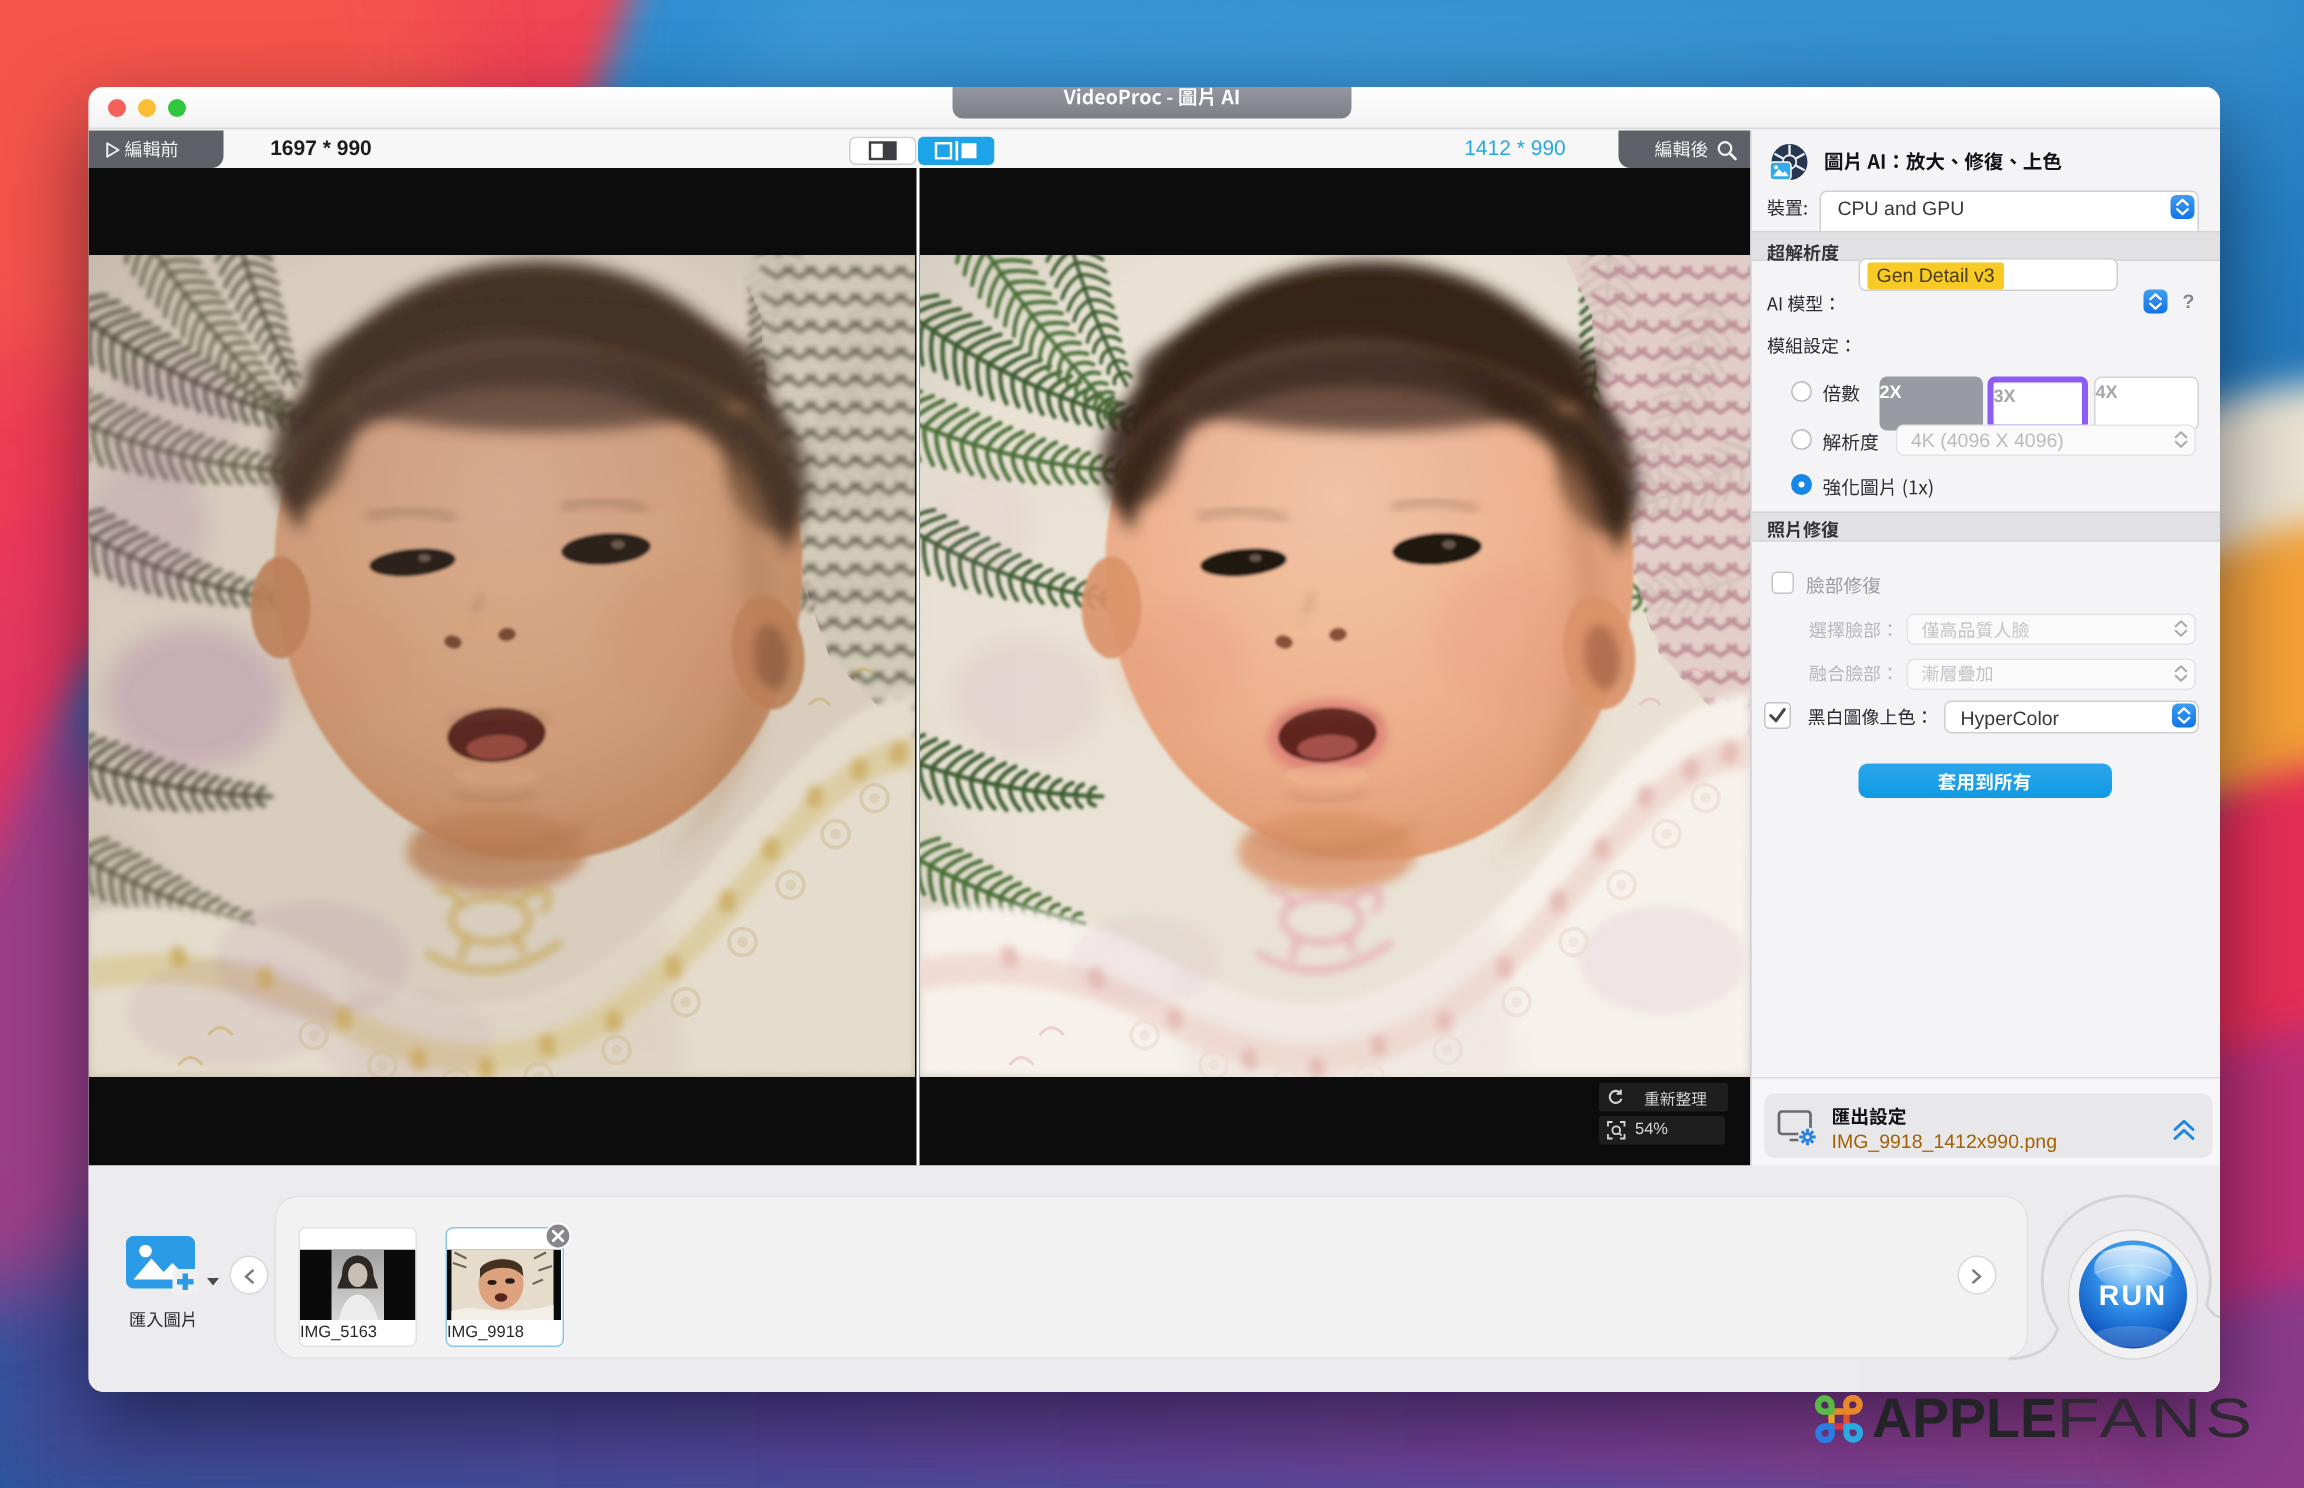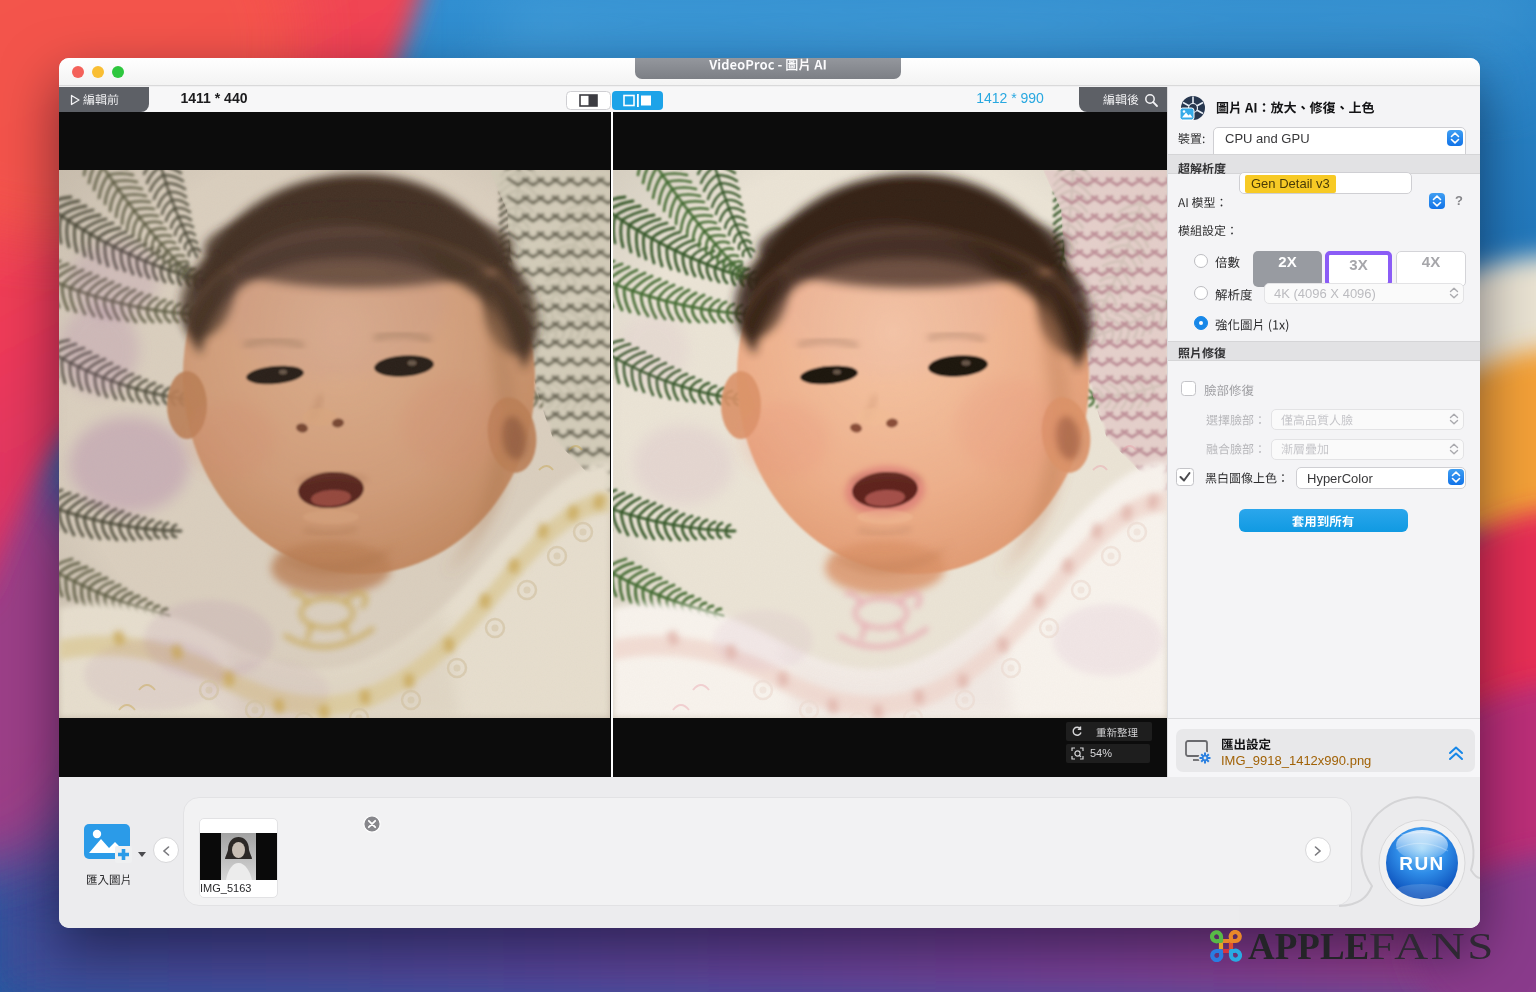--- a/index.html
+++ b/index.html
@@ -18,21 +18,21 @@
 .secbar{position:absolute;left:0;width:313px;height:20px;background:#e2e2e4;border-top:1px solid #d5d5d7;border-bottom:1px solid #d5d5d7}
 .dd{position:absolute;background:#fff;border:1px solid #cfcfd3;border-radius:5px;font-size:13px;color:#38383a}
 .dd.dis{background:#fafafa;border-color:#e3e3e5;color:#bcbcc0}
 .stepper{position:absolute;width:16px;height:16px;background:linear-gradient(#3f9ef2,#1173e8);border-radius:4px}
 .stepper svg{position:absolute;left:0;top:0}
 .gstep{position:absolute;width:12px;height:14px}
 .radio{position:absolute;width:14px;height:14px;border-radius:50%;background:#fff;border:1px solid #bcbcc0}
 .radio.on{background:#1787e8;border-color:#1787e8}
 .radio.on:after{content:"";position:absolute;left:4px;top:4px;width:4px;height:4px;border-radius:50%;background:#fff}
 .cb{position:absolute;width:15px;height:15px;border-radius:3.5px;background:#fff;border:1px solid #c4c4c8}
-.seg{position:absolute;height:36px;border-radius:5px;font-size:15px;font-weight:bold;text-align:center;line-height:21px}
+.seg{position:absolute;height:36px;border-radius:5px;font-size:12px;font-weight:bold;line-height:21px}
 #bottom{position:absolute;left:0;top:719px;width:1421px;height:151px;background:#ececee}
 #thumbwrap{position:absolute;left:124px;top:20px;width:1169px;height:109px;background:#f2f2f3;border:1px solid #e2e2e4;border-radius:16px}
 .thumbcard{position:absolute;top:41px;width:79px;height:80px;background:#fff;border:1px solid #e2e2e4;border-radius:5px}
 .tlabel{position:absolute;width:100%;text-align:left;bottom:3px;font-size:11px;color:#28282a}
 .circbtn{position:absolute;width:26px;height:26px;border-radius:50%;background:#fff;border:1px solid #d8d8da;color:#7a7a7e;text-align:center;line-height:24px;font-size:14px}
 #overlay{position:absolute;left:0;top:0;pointer-events:none}
 .htext{position:absolute;white-space:nowrap}
 </style></head>
 <body>
 <div id="stage">
@@ -88,21 +88,21 @@
   <svg width="12" height="12" viewBox="0 0 12 12" style="position:absolute;left:10px;top:7px">
           <path d="M2.5,1.5 L10,6 L2.5,10.5 Z" fill="none" stroke="#f2f2f4" stroke-width="1.3" stroke-linejoin="round"></path>
         </svg>
  </div>
  <div class="dtab" style="left:1020px;top:29px;width:88px;border-radius:0 0 0 8px">
   <svg width="15" height="15" viewBox="0 0 15 15" style="position:absolute;right:8px;top:6px">
           <circle cx="6" cy="6" r="4.2" fill="none" stroke="#f2f2f4" stroke-width="1.5"></circle>
           <path d="M9.2,9.2 L13,13" stroke="#f2f2f4" stroke-width="1.8" stroke-linecap="round"></path>
         </svg>
  </div>
- <div class="htext" style="left:55px;top:32px;width:200px;text-align:center;font-size:14px;font-weight:bold;color:#1c1c1e">1411 * 440</div>
+ <div class="htext" style="left:55px;top:32px;width:200px;text-align:center;font-size:14px;font-weight:bold;color:#1c1c1e">1697 * 990</div>
  <svg width="45" height="19" viewBox="0 0 45 19" style="position:absolute;left:507px;top:33px">
 <rect x="0.5" y="0.5" width="44" height="18" rx="4" fill="#fff" stroke="#cfcfd3"></rect>
 <rect x="14" y="4" width="17" height="11" fill="none" stroke="#3c3c42" stroke-width="1.6"></rect>
 <rect x="22.5" y="4" width="8.5" height="11" fill="#3c3c42"></rect>
 </svg>
  <svg width="51" height="19" viewBox="0 0 51 19" style="position:absolute;left:553px;top:33px">
 <rect x="0" y="0" width="51" height="19" rx="4" fill="#1da3e8"></rect>
 <rect x="12" y="4.5" width="10" height="10" fill="none" stroke="#fff" stroke-width="1.6"></rect>
 <rect x="25" y="3" width="1.8" height="13" fill="#fff"></rect>
 <rect x="29" y="4.5" width="10" height="10" fill="#fff"></rect>
@@ -514,20 +514,34 @@
 <path d="M26,47 C28,36 33,30 38.5,30 C45,30 50,38 52,47 Z" fill="#ececec"></path>
 <defs>
               <linearGradient id="t1g" x1="0" y1="0" x2="0" y2="1">
                 <stop offset="0" stop-color="#a2a2a2"></stop>
                 <stop offset="1" stop-color="#d6d6d6"></stop>
               </linearGradient>
             </defs>
 </svg>
           <div class="tlabel">IMG_5163</div>
         </div>
+  <div class="thumbcard" style="left:238px;border:1.5px solid #8ec4e8">
+          <svg width="76" height="47" viewBox="0 0 76 47" style="position:absolute;left:0;top:14px">
+<rect width="76" height="47" fill="#0a0a0a"></rect>
+<rect x="3" y="0" width="68" height="47" fill="#e6dccc"></rect>
+<path d="M5,2 l8,4 M4,9 l9,3 M66,2 l-8,4 M70,11 l-9,3 M64,20 l-7,3" stroke="#6a6a50" stroke-width="1.5"></path>
+<ellipse cx="36" cy="23" rx="15" ry="17" fill="#dda27e"></ellipse>
+<path d="M22,13 C26,5 46,4 50,12 L51,18 C45,10 28,10 22,19 Z" fill="#43301f"></path>
+<ellipse cx="30" cy="22" rx="3" ry="1.6" fill="#241a16"></ellipse>
+<ellipse cx="42" cy="21" rx="3.2" ry="1.8" fill="#241a16"></ellipse>
+<ellipse cx="36" cy="32" rx="4.2" ry="2.8" fill="#58241e"></ellipse>
+<path d="M3,41 C18,35 34,46 71,37 L71,47 L3,47 Z" fill="#f4efe6"></path>
+</svg>
+          <div class="tlabel">IMG_9918</div>
+        </div>
   <svg width="20" height="20" viewBox="0 0 20 20" style="position:absolute;left:303px;top:37px">
    <circle cx="10" cy="10" r="8.2" fill="#87878b" stroke="#fff" stroke-width="1.2"></circle>
    <path d="M6.8,6.8 L13.2,13.2 M13.2,6.8 L6.8,13.2" stroke="#fff" stroke-width="1.8" stroke-linecap="round"></path>
   </svg>
  </div>
  <svg width="26" height="26" viewBox="0 0 26 26" style="position:absolute;left:1121px;top:37px">
   <circle cx="13" cy="13" r="12" fill="#27374f"></circle>
   <g stroke="#e8eef6" stroke-width="1.6">
           <path d="M13,13 L13,1.5"></path>
           <path d="M13,13 L23,7.5"></path>
@@ -561,21 +575,21 @@
  <svg width="66" height="48" viewBox="0 0 66 48" style="position:absolute;left:25px;top:766px">
   <rect x="0" y="0" width="46" height="35" rx="5" fill="#2b9be8"></rect>
   <circle cx="13" cy="10" r="4.2" fill="#fff"></circle>
   <path d="M5,29 L17,15 L25,24 L31,18 L42,29 Z" fill="#fff"></path>
   <rect x="31" y="22" width="17" height="17" rx="2" fill="#eff0f1"></rect>
   <path d="M39.5,25 L39.5,36 M34,30.5 L45,30.5" stroke="#2b9be8" stroke-width="3.6"></path>
   <path d="M54,28 L62,28 L58,33 Z" fill="#4a4a4e"></path>
  </svg>
 </div>
 
-<div style="position:absolute;left:1248px;top:925px;font-size:37px;font-weight:bold;color:#242428;font-family:Liberation Serif, serif;letter-spacing:0px">APPLE<span style="font-weight:normal;color:#2e2833;letter-spacing:2px;display:inline-block;transform:scaleX(1.27);transform-origin:0 50%">FANS</span></div>
+<div style="position:absolute;left:1248px;top:925px;font-size:37px;font-weight:bold;color:#242428;font-family:Liberation Sans, sans-serif;letter-spacing:0px">APPLE<span style="font-weight:normal;color:#2e2833;letter-spacing:2px;display:inline-block;transform:scaleX(1.27);transform-origin:0 50%">FANS</span></div>
 <svg width="32" height="32" viewBox="0 0 32 32" style="position:absolute;left:1210px;top:930px">
  <g fill="none" stroke-width="4.2" stroke-linecap="round">
   <path d="M11,21 L11,11" stroke="#e8a426"></path>
   <path d="M11,11 L21,11" stroke="#e8882a"></path>
   <path d="M21,11 L21,21" stroke="#e0512e"></path>
   <path d="M21,21 L11,21" stroke="#d8353c"></path>
   <path d="M11,11 L8,11 A4.5,4.5 0 1 1 11,6.5 L11,11" stroke="#58b947"></path>
   <path d="M21,11 L21,8 A4.5,4.5 0 1 1 25.5,11 L21,11" stroke="#e8882a"></path>
   <path d="M11,21 L11,24 A4.5,4.5 0 1 1 6.5,21 L11,21" stroke="#2a7de1"></path>
   <path d="M21,21 L24,21 A4.5,4.5 0 1 1 21,25.5 L21,21" stroke="#29aae3"></path>

